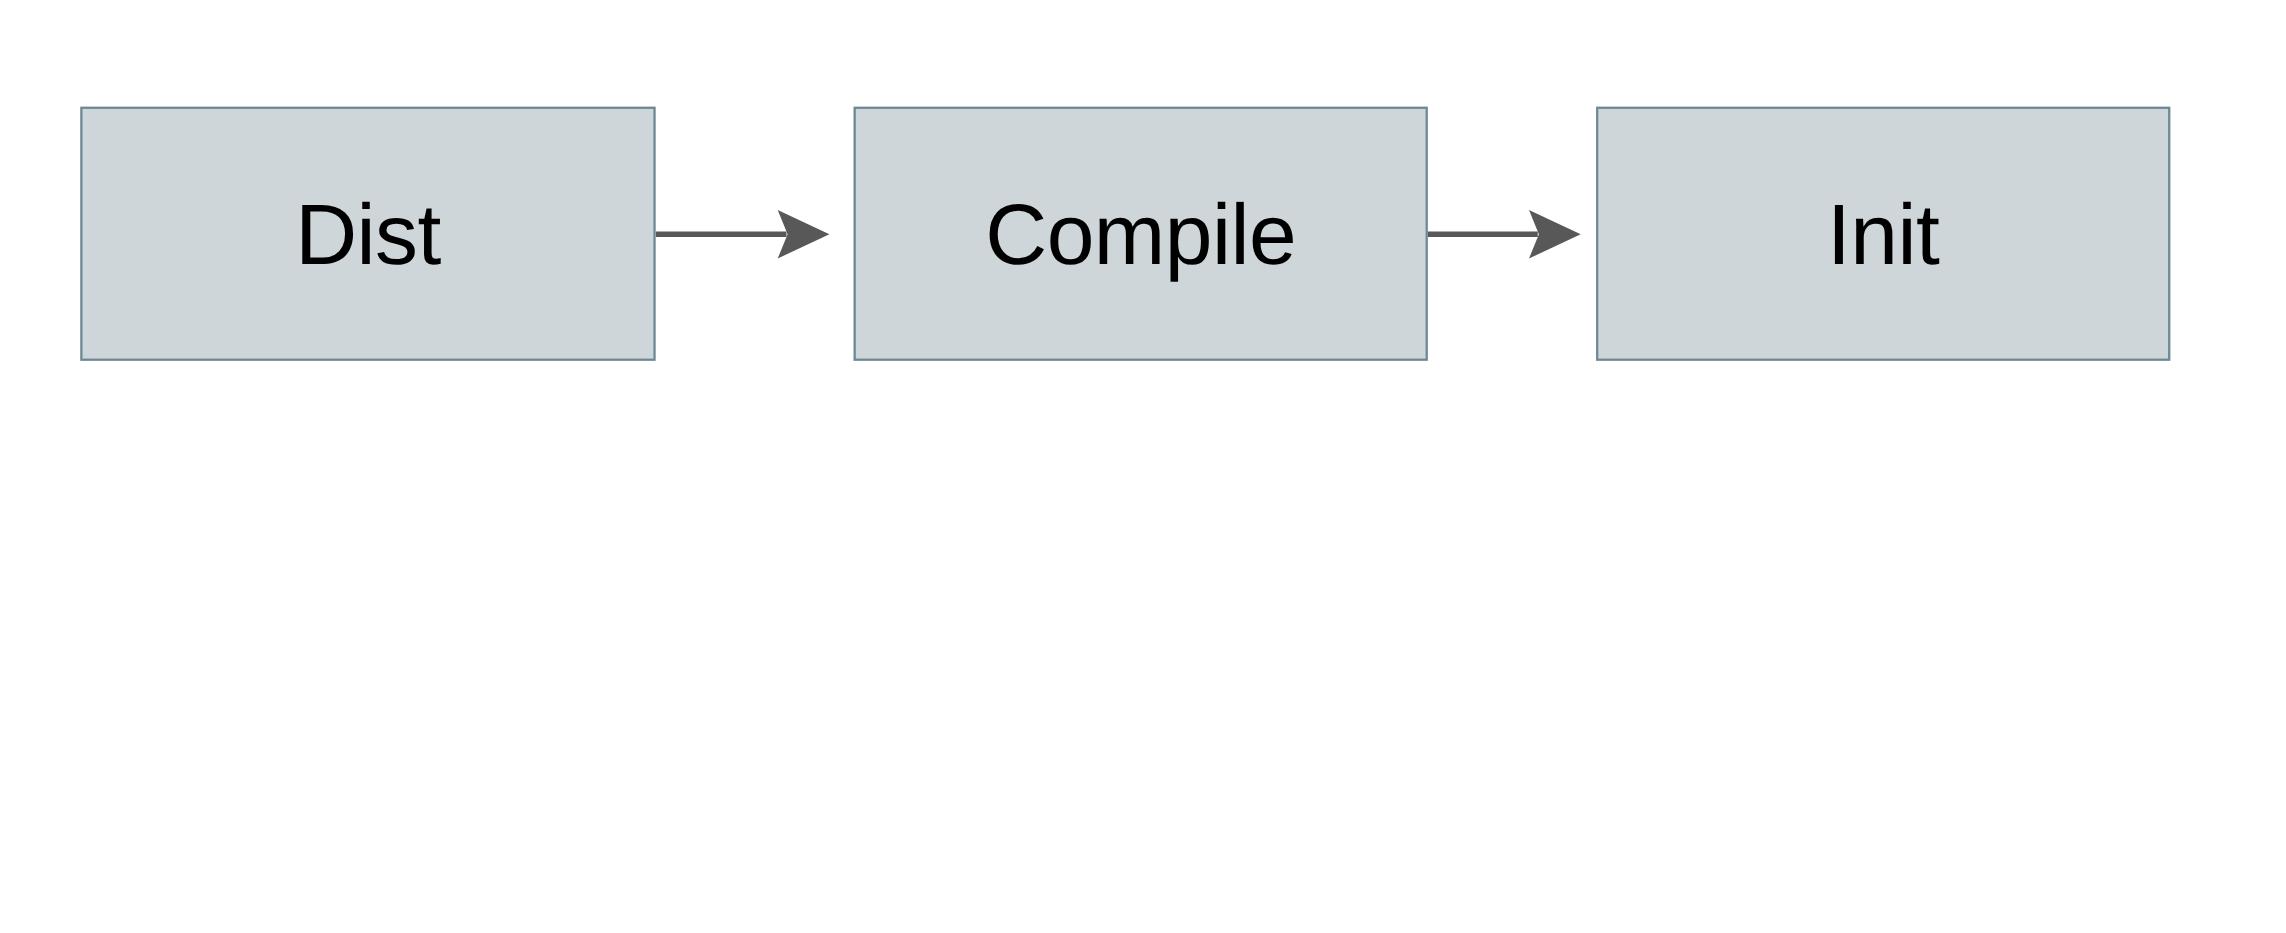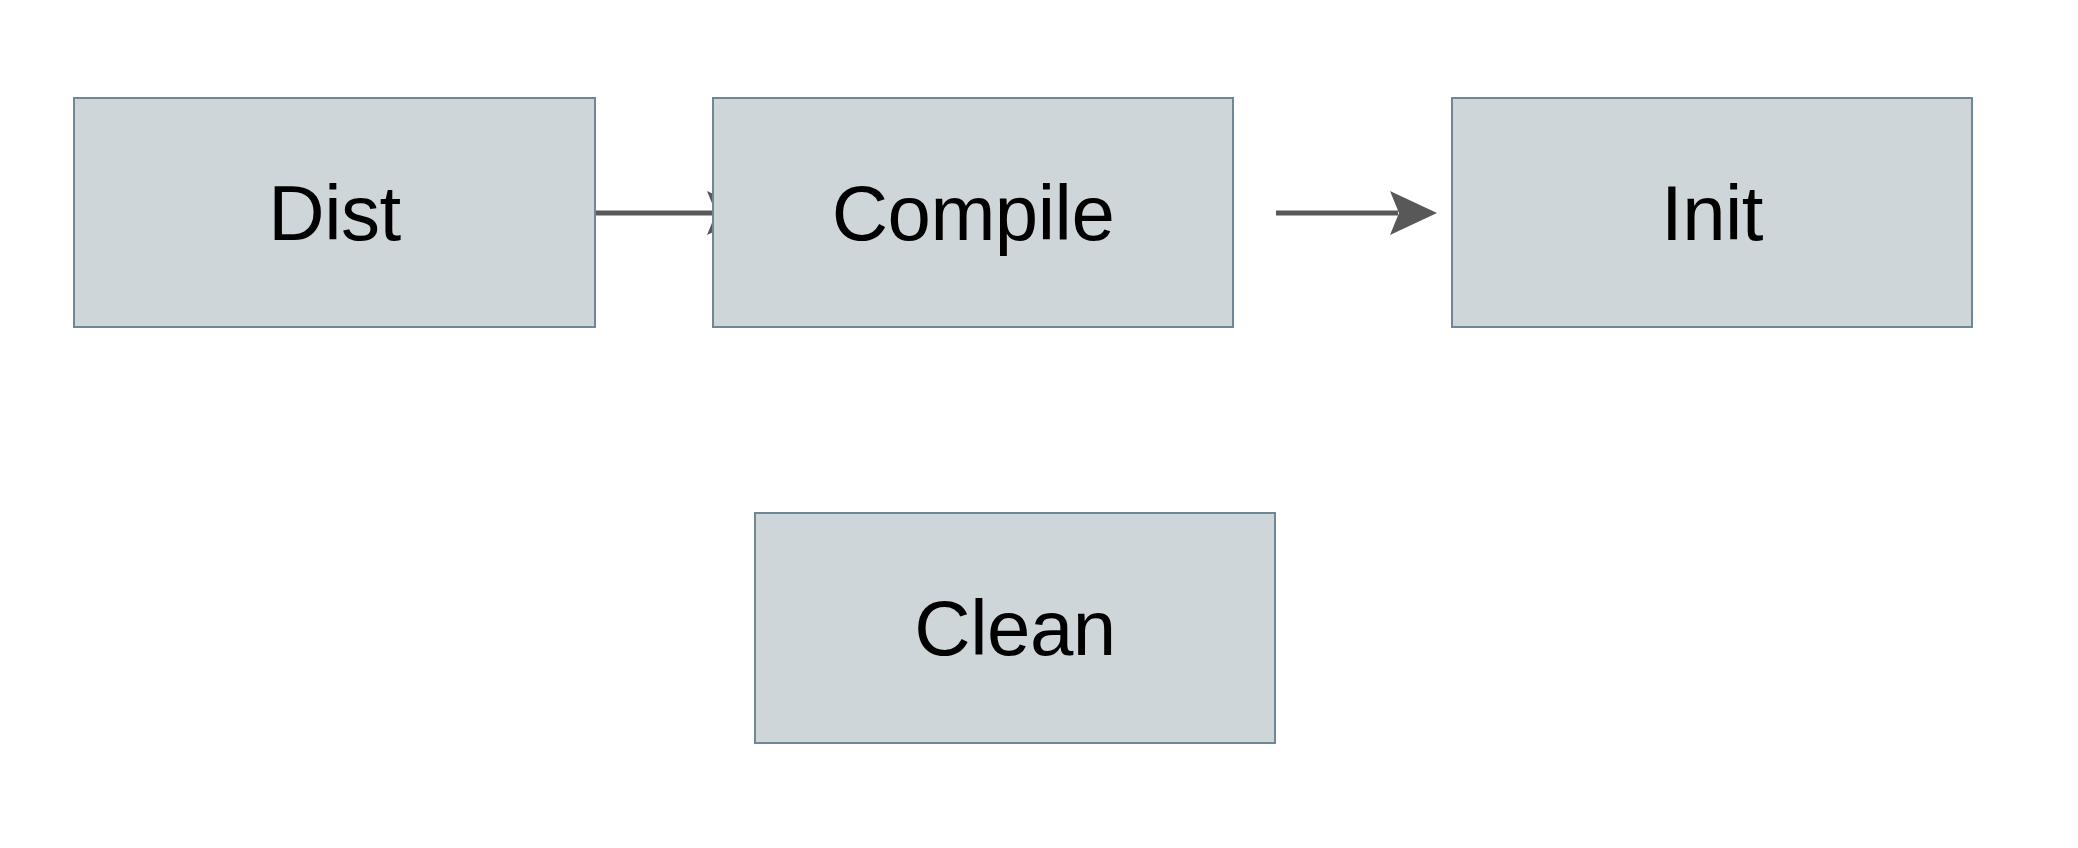--- a/index.html
+++ b/index.html
@@ -68,25 +68,22 @@
     <g>
       <line class="edge-line" x1="1276" y1="213" x2="1398" y2="213"></line>
       <path class="edge-head" d="M 1437 213 L 1390 191 L 1399 213 L 1390 235 Z"></path>
     </g>
   </svg>
 
   <div class="node" style="left:73px; top:97px; width:523px; height:231px;">
     <span class="node-label">Dist</span>
   </div>
 
-  <div class="node" style="left:712px; top:97px; width:522px; height:231px;">
+  <div class="node" style="left:776px; top:97px; width:522px; height:231px;">
     <span class="node-label">Compile</span>
   </div>
 
   <div class="node" style="left:1437px; top:97px; width:522px; height:231px;margin-left:14px;">
     <span class="node-label">Init</span>
   </div>
 
-  <div class="node" style="left:754px; top:512px; width:522px; height:232px;">
-    <span class="node-label">Clean</span>
-  </div>
 
 </div>
 
 </body></html>

